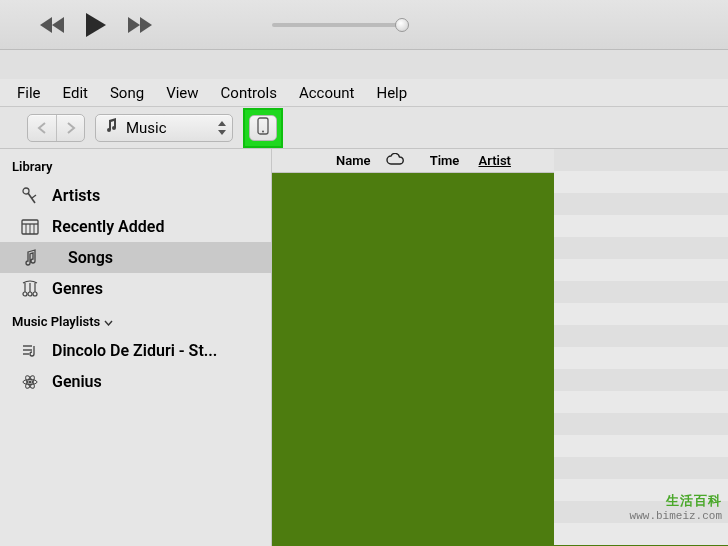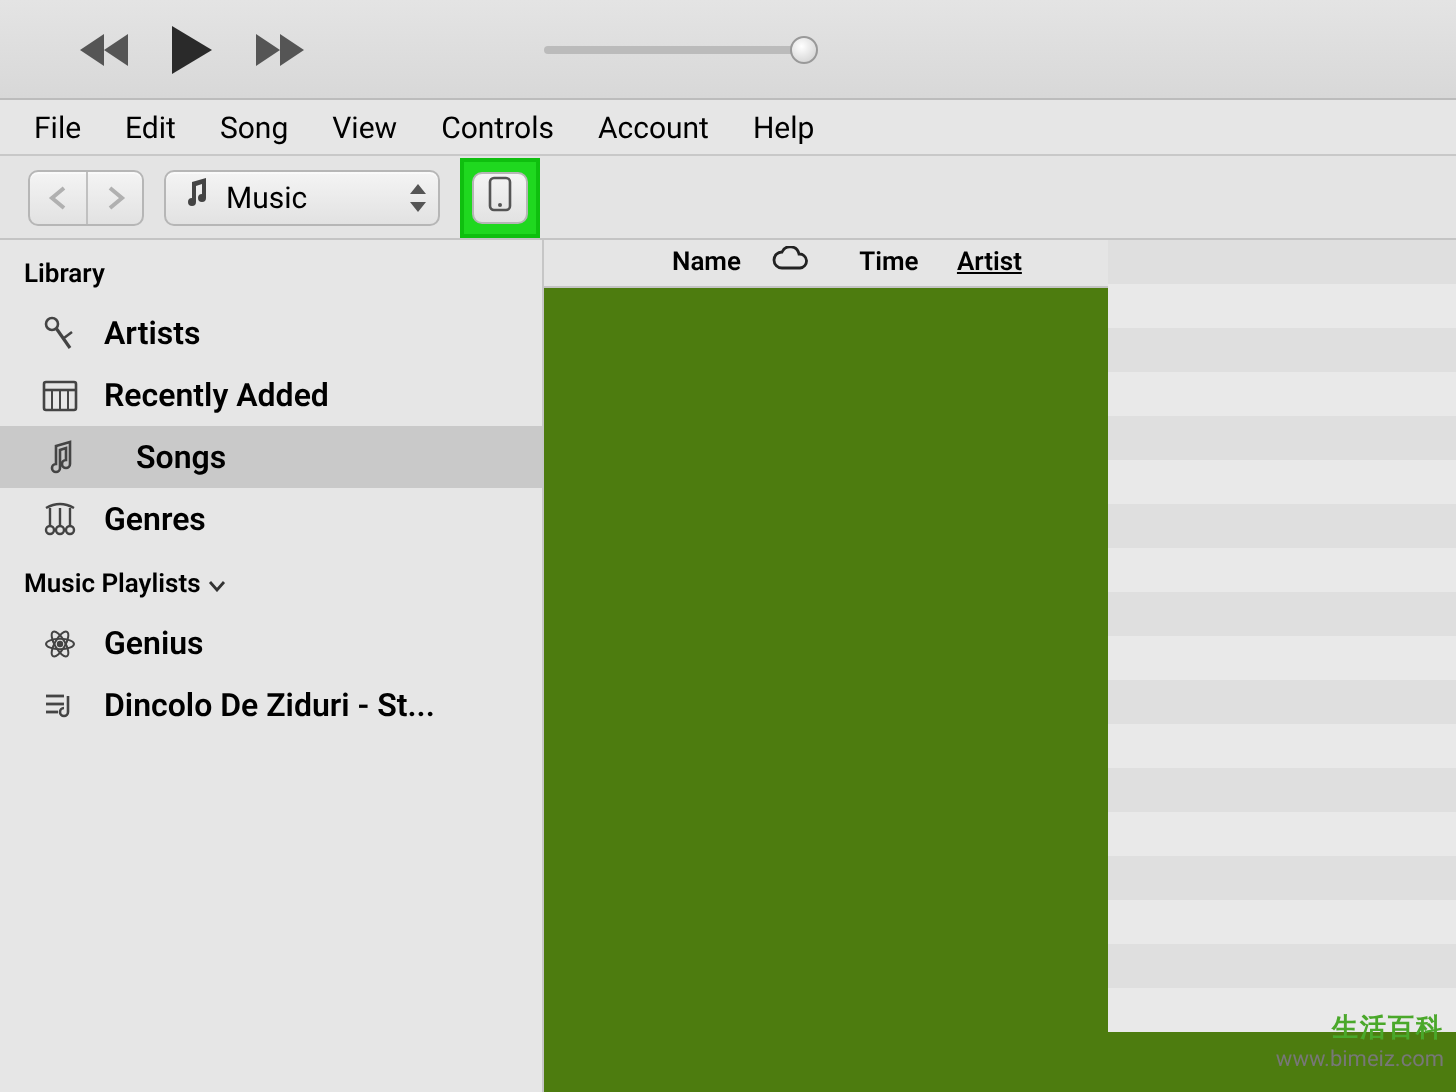--- a/index.html
+++ b/index.html
@@ -40,33 +40,34 @@
 
   .menubar {
     height: 28px;
     background: #e6e6e6;
     border-bottom: 1px solid #c8c8c8;
     display: flex;
     align-items: center;
     padding: 0 8px;
     font-size: 15px;
     gap: 4px;
+    margin-top: 29px;
   }
   .menubar .menu-item {
     padding: 2px 9px;
     cursor: default;
   }
 
   .toolbar {
     height: 42px;
     background: #e4e4e4;
     border-bottom: 1px solid #c4c4c4;
     display: flex;
     align-items: center;
-    padding: 0 14px;
+    padding: 0 27px;
     gap: 10px;
   }
   .nav-buttons {
     display: flex;
     border: 1px solid #b6b6b6;
     border-radius: 5px;
     overflow: hidden;
     background: linear-gradient(#f4f4f4,#e2e2e2);
     box-shadow: 0 1px 0 rgba(255,255,255,.5) inset;
   }
@@ -162,28 +163,28 @@
   .rows { flex:1; }
   .row {
     height:22px;
   }
   .row:nth-child(odd){ background:#dfdfdf; }
   .row:nth-child(even){ background:#e9e9e9; }
 
   .watermark {
     position:absolute;
     right:6px;
-    bottom:8px;
+    bottom:22px;
     text-align:right;
     font-size:13px;
     line-height:1.35;
     pointer-events:none;
   }
   .watermark .line1 { color:#4aa82a; font-weight:700; letter-spacing:1px; }
-  .watermark .line2 { color:#777; font-size:11px; }
+  .watermark .line2 { color:#777; font-size:11px;font-family:Liberation Mono, monospace; }
 </style>
 </head>
 <body>
 
 <div class="topbar">
   <div class="playback-controls">
     <span>
       <svg width="26" height="18" viewBox="0 0 26 18">
           <path d="M12 9 L24 1 V17 Z M0 9 L12 1 V17 Z" fill="#555"></path>
         </svg>
@@ -313,41 +314,41 @@
       <span>
         <svg width="9" height="6" viewBox="0 0 9 6">
             <path d="M1 1 L4.5 5 L8 1" fill="none" stroke="#333" stroke-width="1.4"></path>
           </svg>
       </span>
     </div>
 
     <div class="sb-item">
       <span class="icon">
         <svg width="18" height="18" viewBox="0 0 18 18">
+            <line x1="2" y1="4" x2="11" y2="4" stroke="#444" stroke-width="1.4"></line>
+            <line x1="2" y1="8" x2="11" y2="8" stroke="#444" stroke-width="1.4"></line>
+            <line x1="2" y1="12" x2="8" y2="12" stroke="#444" stroke-width="1.4"></line>
+            <path d="M13 4 V12 A2 2 0 1 1 11 10" fill="none" stroke="#444" stroke-width="1.3"></path>
+          </svg>
+      </span>
+      <span>Dincolo De Ziduri - St...</span>
+    </div>
+
+    <div class="sb-item">
+      <span class="icon">
+        <svg width="18" height="18" viewBox="0 0 18 18">
             <circle cx="9" cy="9" r="1.6" fill="#444"></circle>
             <g stroke="#444" stroke-width="1" fill="none">
               <ellipse cx="9" cy="9" rx="7" ry="2.6"></ellipse>
               <ellipse cx="9" cy="9" rx="7" ry="2.6" transform="rotate(60 9 9)"></ellipse>
               <ellipse cx="9" cy="9" rx="7" ry="2.6" transform="rotate(-60 9 9)"></ellipse>
             </g>
           </svg>
       </span>
       <span>Genius</span>
-    </div>
-
-    <div class="sb-item">
-      <span class="icon">
-        <svg width="18" height="18" viewBox="0 0 18 18">
-            <line x1="2" y1="4" x2="11" y2="4" stroke="#444" stroke-width="1.4"></line>
-            <line x1="2" y1="8" x2="11" y2="8" stroke="#444" stroke-width="1.4"></line>
-            <line x1="2" y1="12" x2="8" y2="12" stroke="#444" stroke-width="1.4"></line>
-            <path d="M13 4 V12 A2 2 0 1 1 11 10" fill="none" stroke="#444" stroke-width="1.3"></path>
-          </svg>
-      </span>
-      <span>Dincolo De Ziduri - St...</span>
     </div>
   </div>
 
   <div class="main-list">
     <div class="list-header">
       <div class="col-gutter"></div>
       <div class="col-name">Name</div>
       <div class="col-cloud">
         <span>
           <svg width="20" height="13" viewBox="0 0 20 13">

